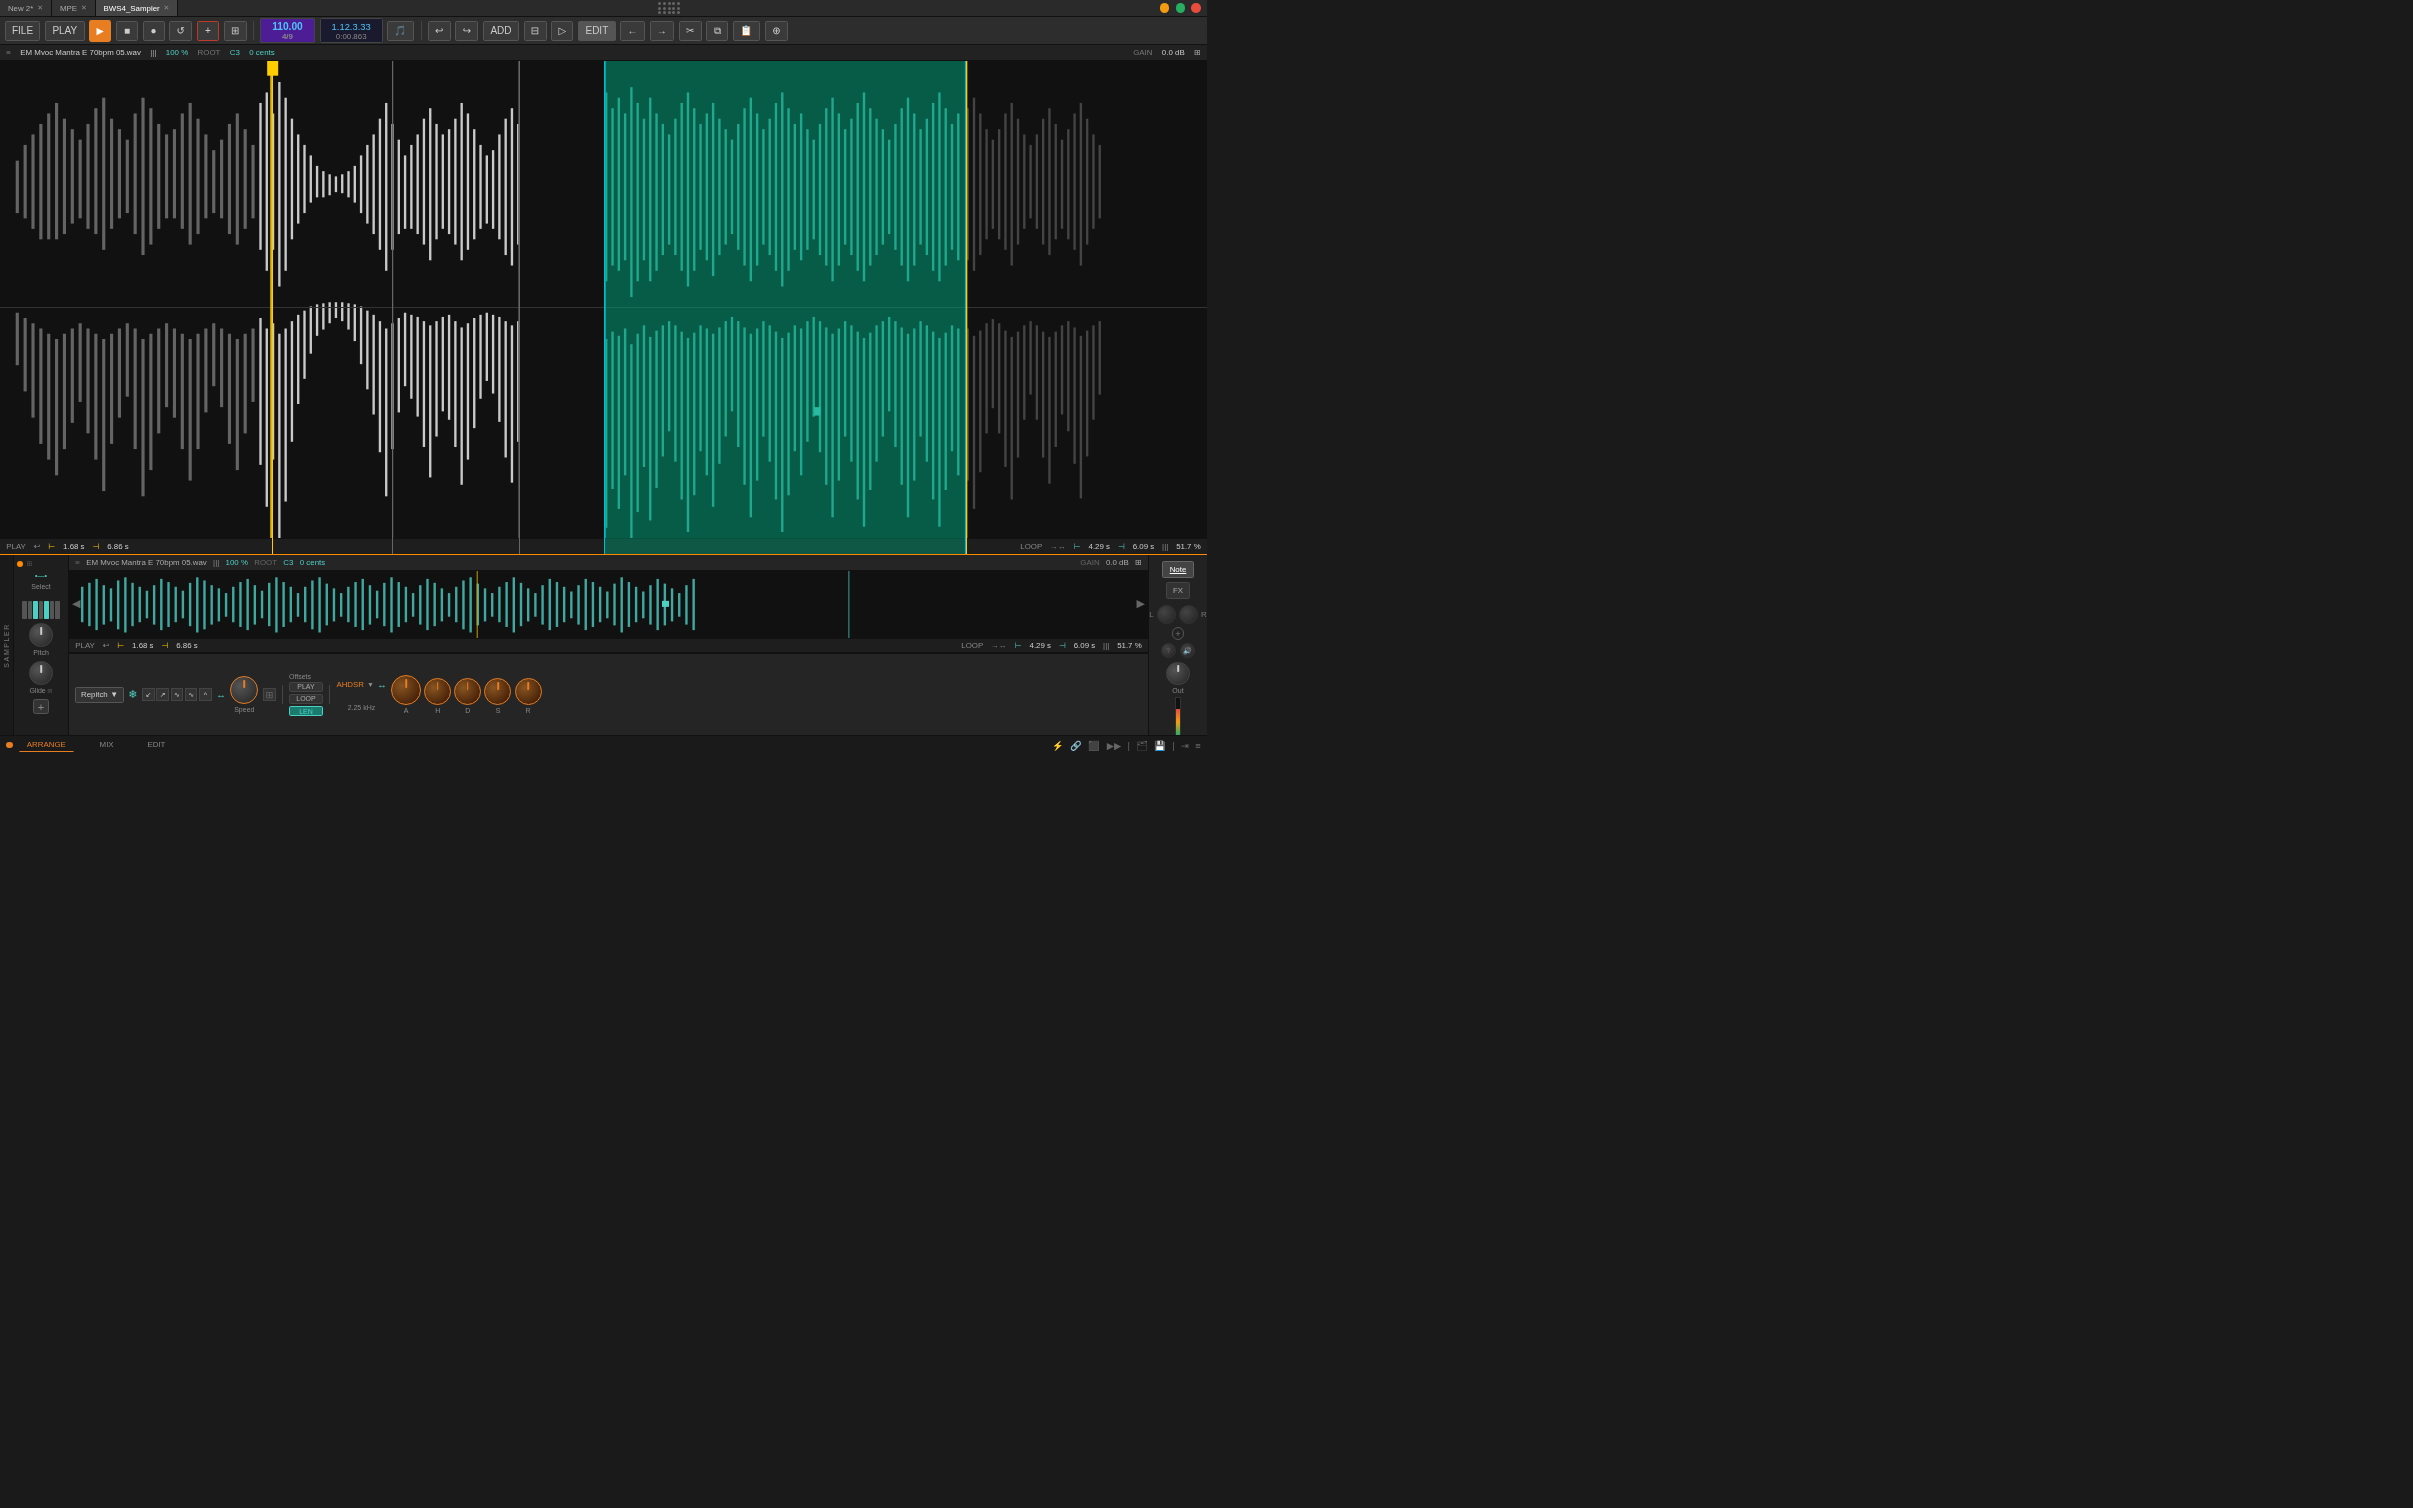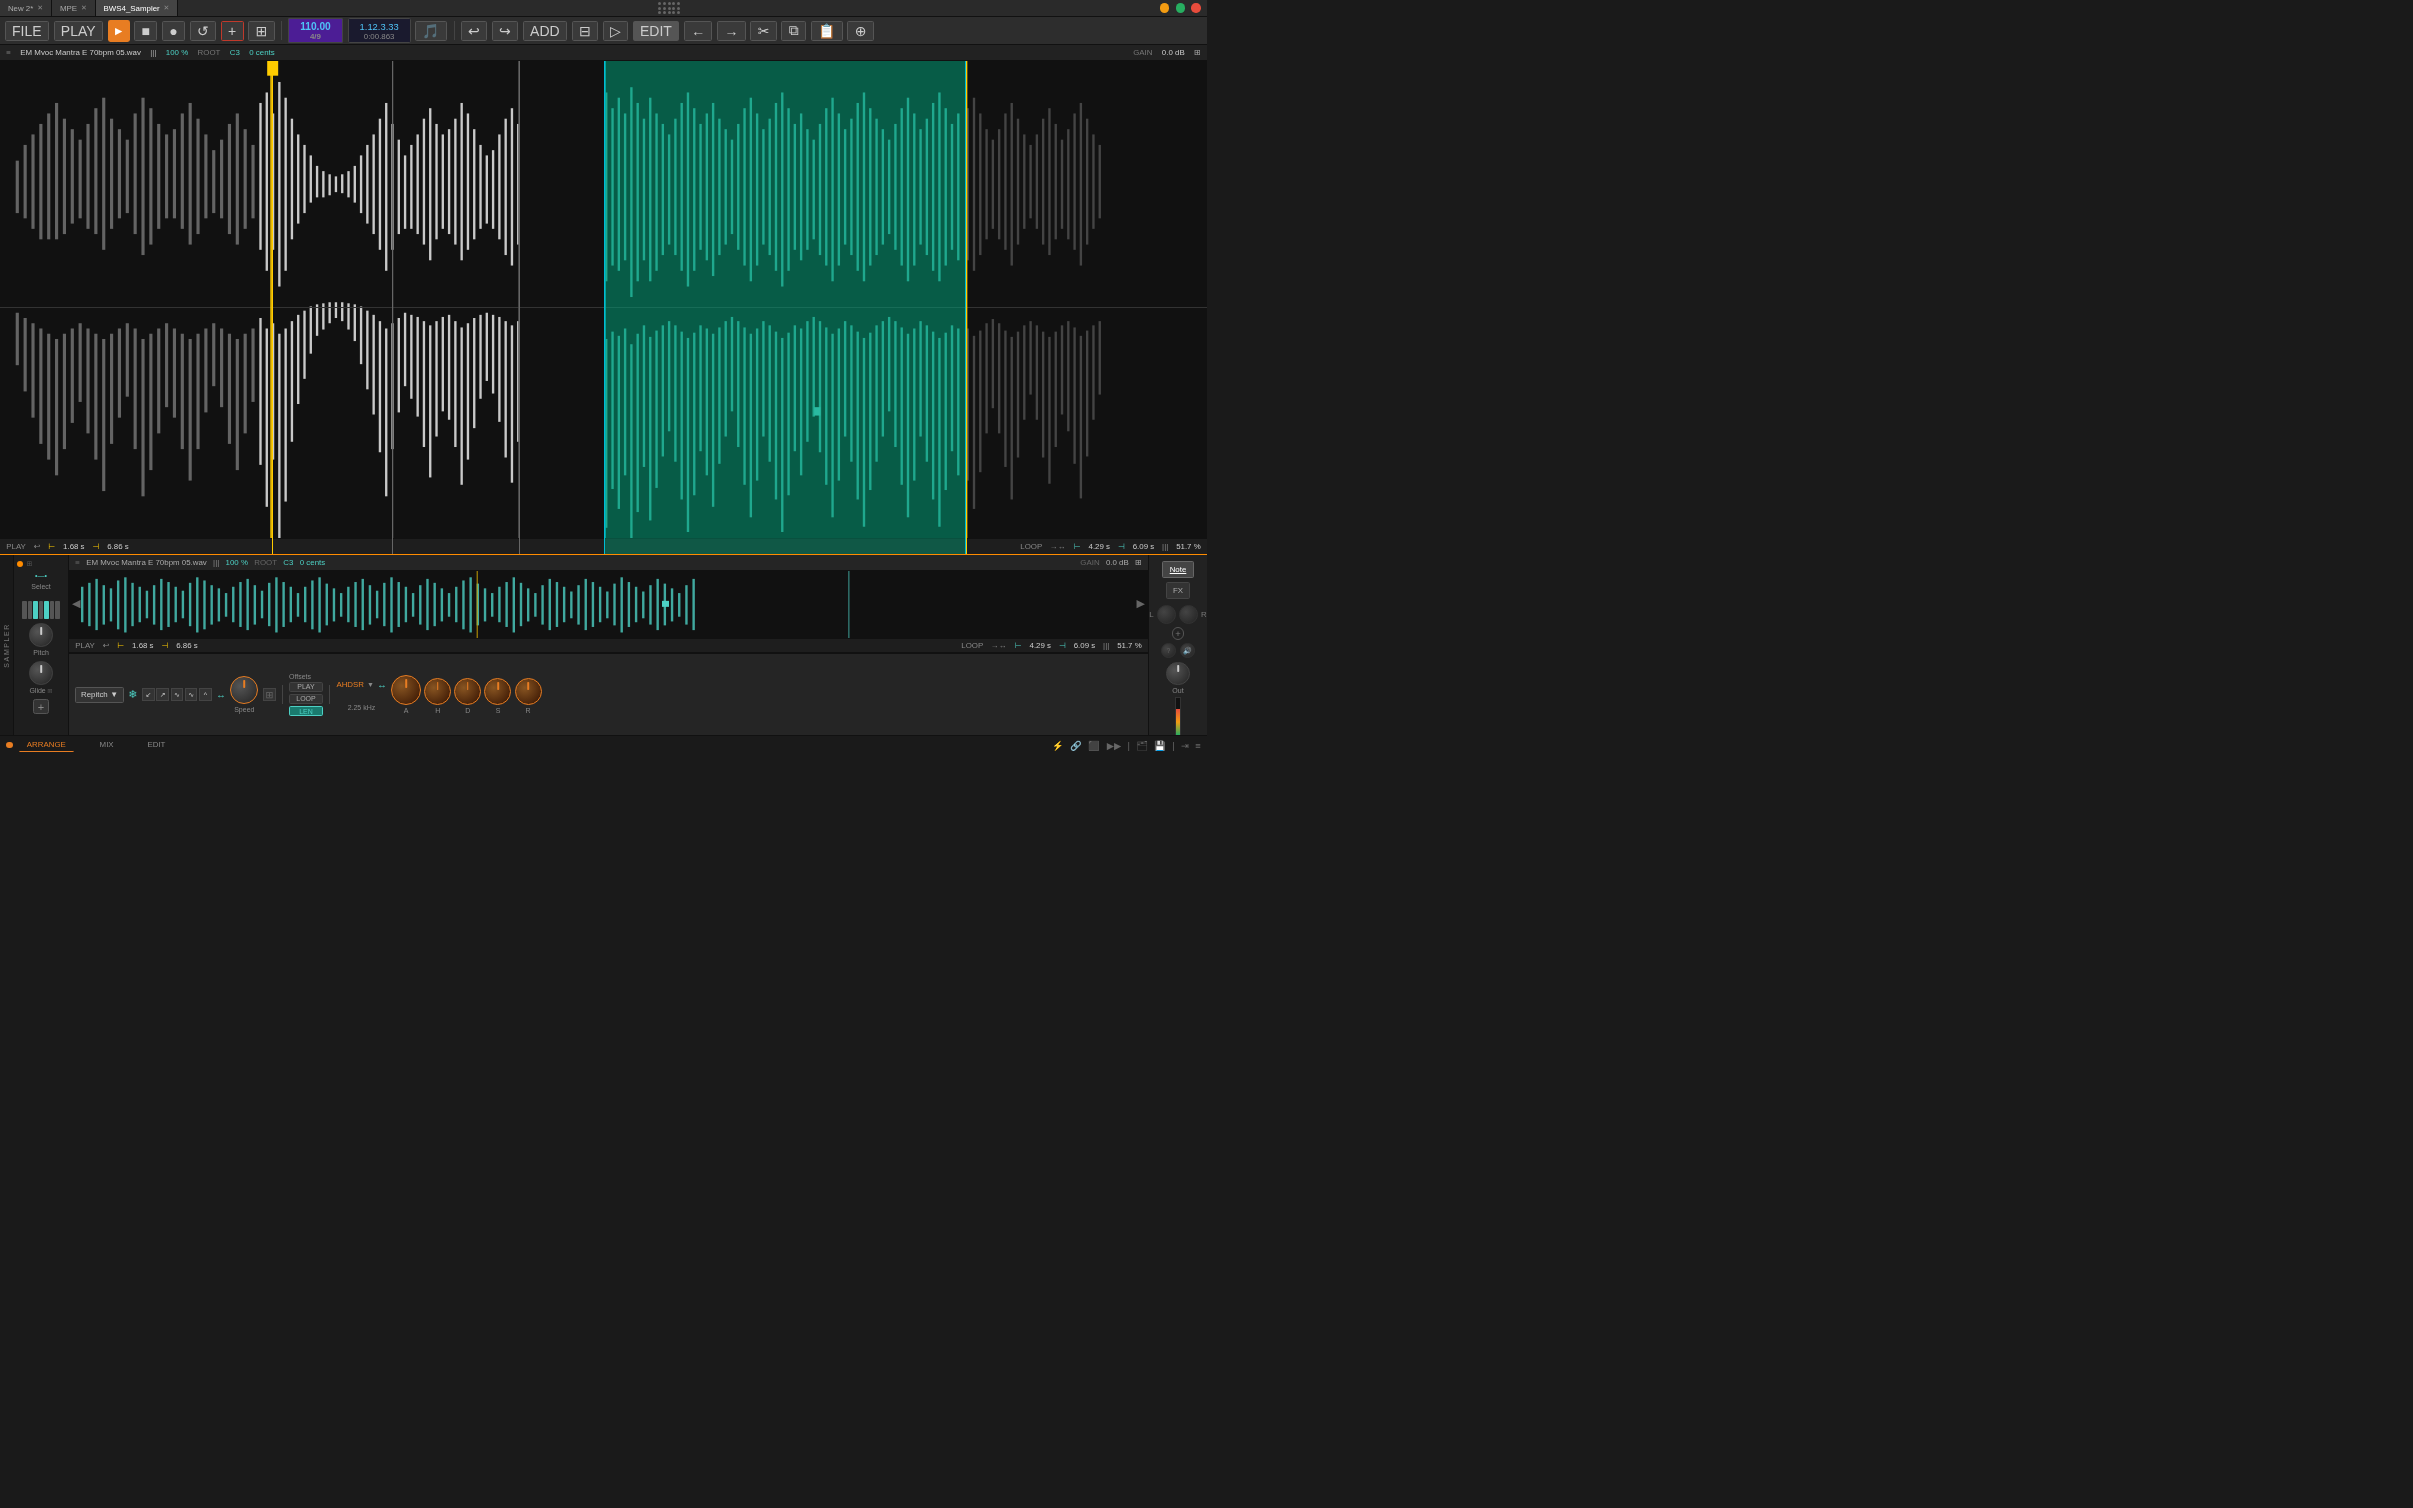--- a/index.html
+++ b/index.html
@@ -82,21 +82,21 @@
       padding: 0 4.7px;
       gap: 4.7px;
       border-bottom: 0.8px solid #111;
     }
     .toolbar-btn {
       height: 20.4px;
       padding: 0 6.3px;
       background: #3a3a3a;
       border: 0.8px solid #555;
       color: #ccc;
-      font-size: 14px;
+      font-size: 10px;
       cursor: pointer;
       display: flex;
       align-items: center;
       justify-content: center;
       border-radius: 1.6px;
       min-width: 22px;
     }
     .toolbar-btn.active { background: #555; }
     .toolbar-btn.red-outline { border-color: #c0392b; }
     .play-btn {

